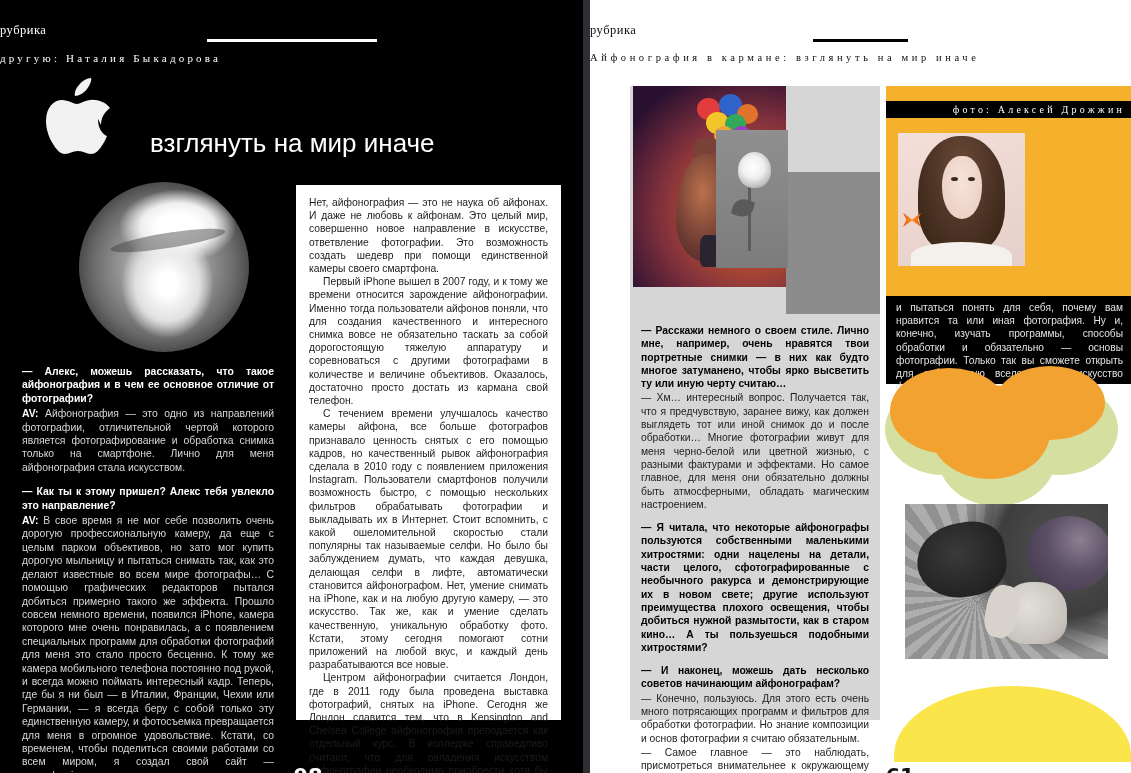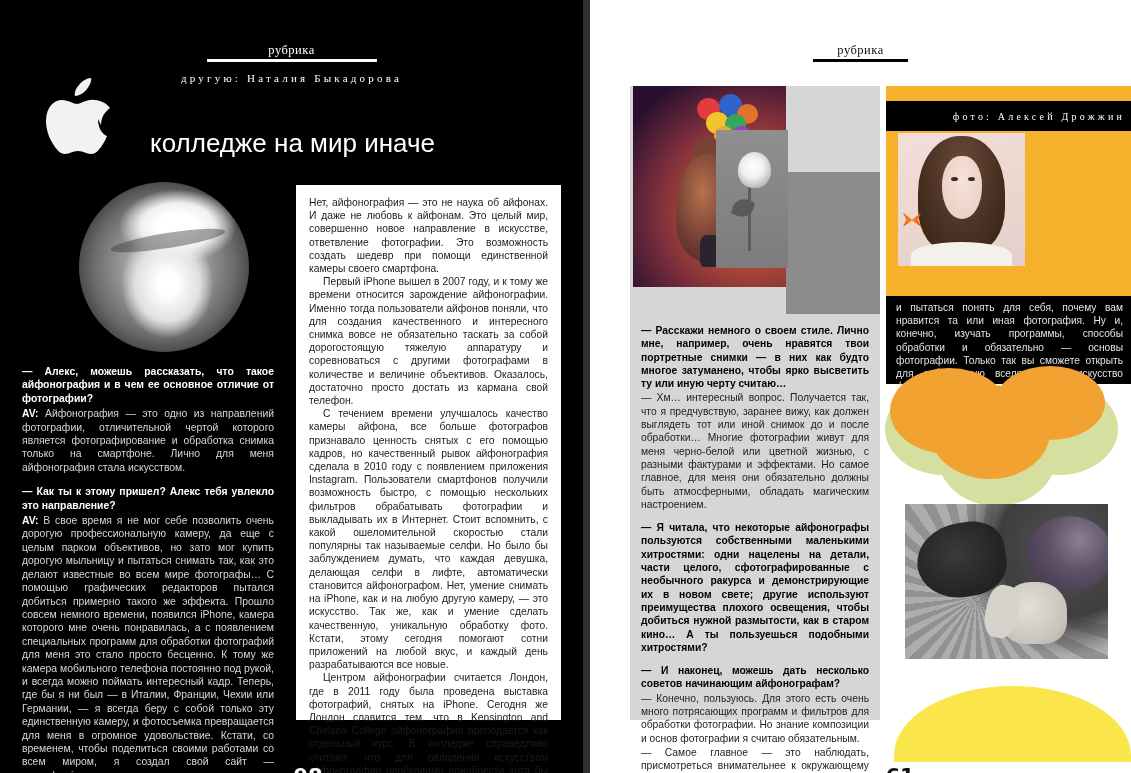--- a/index.html
+++ b/index.html
@@ -5,21 +5,21 @@
   html,body{margin:0;padding:0;background:#ffffff;}
   body{font-family:"Liberation Sans", sans-serif;}
   #spread{position:relative;width:1131px;height:773px;overflow:hidden;background:#ffffff;}
 
   
   .page-left{position:absolute;left:0;top:0;width:583px;height:773px;background:#000000;}
   .gutter{position:absolute;left:583px;top:0;width:7px;height:773px;background:#2e2e33;}
   .page-right{position:absolute;left:590px;top:0;width:541px;height:773px;background:#ffffff;}
 
   
-  .rubrika-wrap{position:absolute;text-align:center;margin-top:20px;}
+  .rubrika-wrap{position:absolute;text-align:left;}
   .rubrika{font-family:"Liberation Serif", serif;font-size:12.5px;letter-spacing:.5px;line-height:1;}
   .rubrika-rule{height:3px;margin:2px auto 0;}
   .byline{font-family:"Liberation Serif", serif;font-size:11px;letter-spacing:3.2px;white-space:nowrap;}
 
   
   #lp-rubrika-wrap{left:0;top:24px;width:583px;}
   #lp-rubrika{color:#ffffff;}
   #lp-rubrika-rule{width:170px;background:#ffffff;}
   #lp-byline{color:#ffffff;margin-top:10px;}
 
@@ -93,21 +93,21 @@
   .rp-photo-rose{position:absolute;left:716px;top:130px;width:72px;height:138px;
       background:linear-gradient(180deg,#8f8f8f 0%,#7c7c7c 100%);overflow:hidden;}
   .rose-head{position:absolute;left:30%;top:16%;width:46%;height:26%;
       background:radial-gradient(circle at 45% 42%, #ffffff 0%, #efefef 40%, #b8b8b8 75%, #8d8d8d 100%);
       border-radius:50% 50% 46% 46%;}
   .rose-stem{position:absolute;left:44%;top:40%;width:3px;height:48%;background:#5c5c5c;}
   .rose-leaf{position:absolute;left:24%;top:50%;width:28%;height:13%;background:#5a5a5a;
       border-radius:60% 10% 60% 10%;transform:rotate(18deg);}
 
   .rp-yellow-panel{position:absolute;left:886px;top:86px;width:245px;height:210px;background:#F5B12C;}
-  .rp-photo-credit{position:absolute;left:886px;top:101px;width:245px;height:30px;background:#000000;
+  .rp-photo-credit{position:absolute;left:886px;top:101px;width:245px;height:17px;background:#000000;
       color:#ffffff;font-family:"Liberation Serif", serif;font-size:10px;letter-spacing:3.2px;
       display:flex;align-items:center;justify-content:flex-end;padding-right:6px;box-sizing:border-box;white-space:nowrap;}
 
   .rp-photo-portrait{position:absolute;left:898px;top:133px;width:127px;height:133px;overflow:hidden;
       background:#f0d9d4;}
   .pp-bg{position:absolute;inset:0;background:linear-gradient(160deg,#f3ded9 0%,#ead5cf 60%,#e4cfca 100%);}
   .pp-hair{position:absolute;left:16%;top:2%;width:68%;height:88%;
       background:radial-gradient(ellipse at 50% 28%, #6b4a38 0%, #4b3224 55%, #33210f 100%);
       border-radius:48% 48% 38% 38%;}
   .pp-face{position:absolute;left:35%;top:17%;width:31%;height:48%;
@@ -170,21 +170,21 @@
     <div class="byline" id="lp-byline">другую:  Наталия  Быкадорова</div>
   </div>
 
   <div class="apple-logo">
     <svg viewBox="0 0 78 92" width="78" height="92" aria-hidden="true">
       <path fill="#f2f2f2" d="M47 11c3-4 5-9 4-11-4 0-9 3-12 7-3 3-5 8-4 11 4 0 9-3 12-7z"></path>
       <path fill="#f2f2f2" d="M61 47c0-11 8-16 9-17-5-7-13-8-16-8-7-1-13 4-17 4-3 0-9-4-15-4C14 22 6 29 6 43c0 8 3 17 7 23 3 5 7 10 12 10 5 0 7-3 13-3s8 3 13 3 9-5 12-10c2-3 3-6 4-8-9-4-9-16-9-17z"></path>
     </svg>
   </div>
 
-  <div class="headline-sub">колледже на мир иначе</div>
+  <div class="headline-sub">взглянуть на мир иначе</div>
 
   <div class="portrait-circle">
     <div class="pc-inner">
         <div class="hat-band"></div>
       </div>
   </div>
 
   <div class="col-left-dark">
     <p><span class="q">— Алекс, можешь рассказать, что такое айфонография и в чем ее основное отличие от фотографии?</span></p>
     <p style="margin-top:-9px"><span class="lead">AV:</span><span> Айфонография — это одно из направлений фотографии, отличительной чертой которого является фотографирование и обработка снимка только на смартфоне. Лично для меня айфонография стала искусством.</span></p>
@@ -204,20 +204,21 @@
 
   <div class="pagenum" id="lp-pagenum">
     <span class="es">эстет</span>
     <span class="nm">98</span>
     <span class="es">эстет</span>
   </div>
 
   <div class="rubrika-wrap" id="rp-rubrika-wrap">
     <div class="rubrika" id="rp-rubrika">рубрика</div>
     <div class="rubrika-rule" id="rp-rubrika-rule"></div>
+    <div class="byline" id="rp-byline">Айфонография в кармане:  взглянуть на мир иначе</div>
   </div>
 
   <div class="rp-grayband"></div>
   <div class="rp-grayband2"></div>
 
   <div class="rp-photo-balloons">
     <div class="bal-bg"></div>
     <div class="balloon" style="left:42%;top:6%;width:15%;height:11%;background:#e23c3c;"></div>
     <div class="balloon" style="left:56%;top:4%;width:15%;height:11%;background:#2f63c9;"></div>
     <div class="balloon" style="left:68%;top:9%;width:14%;height:10%;background:#e2732c;"></div>

